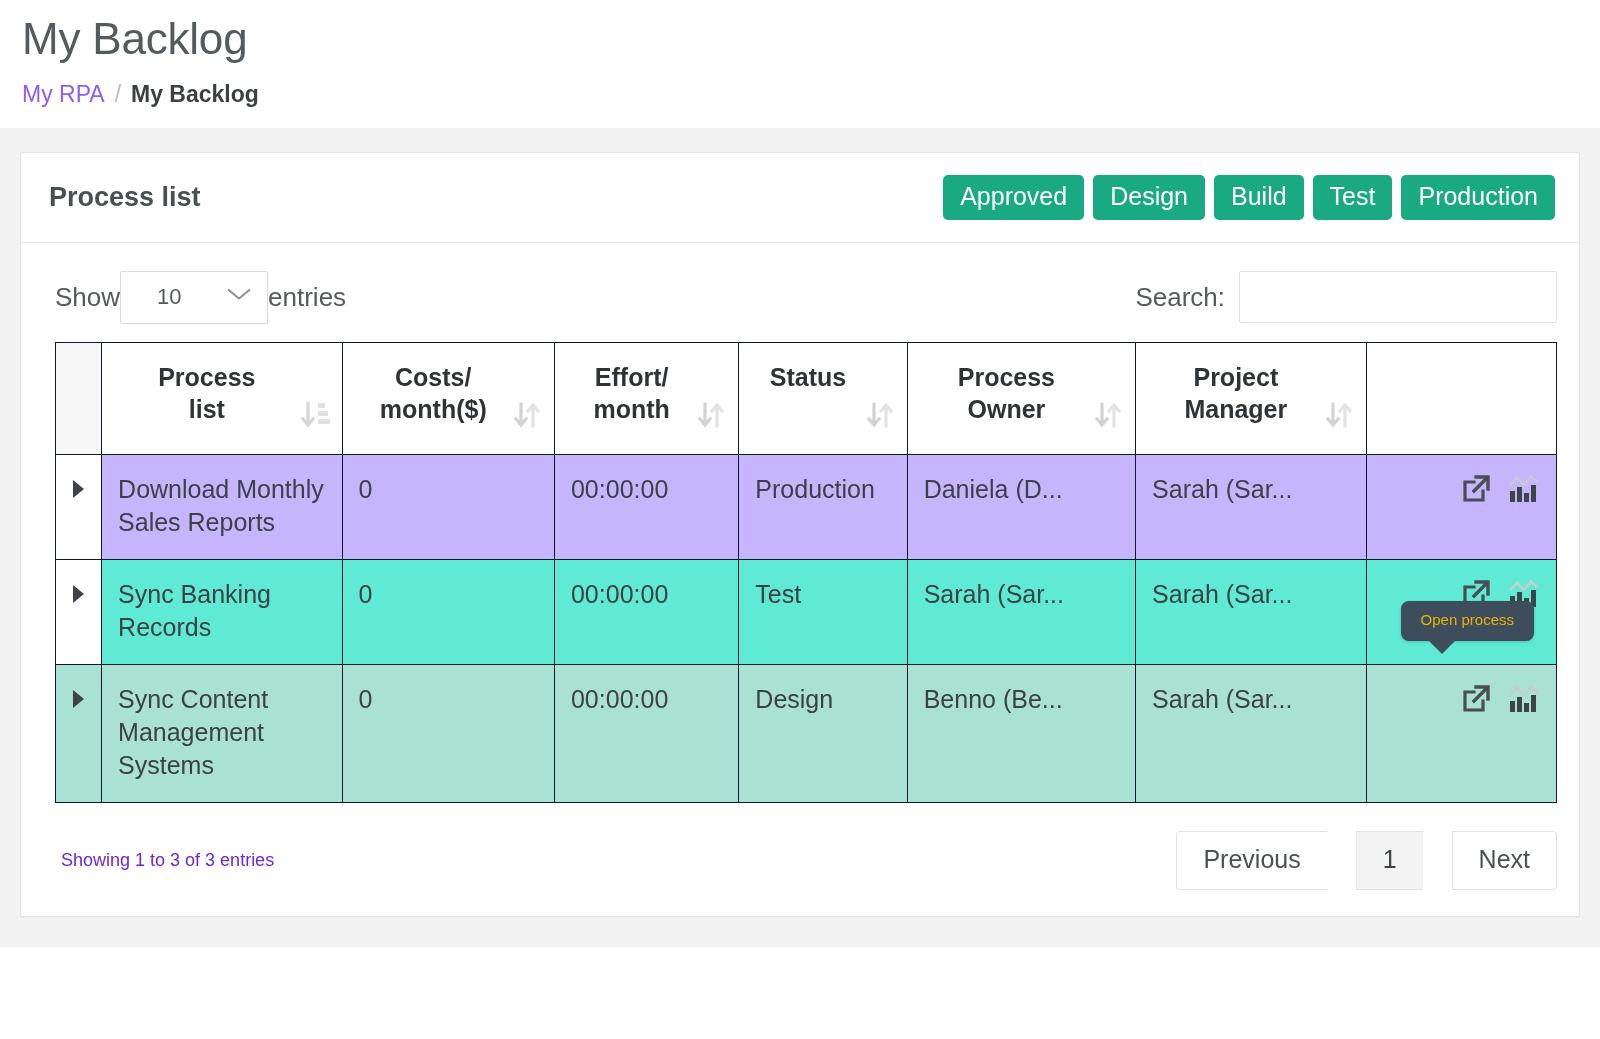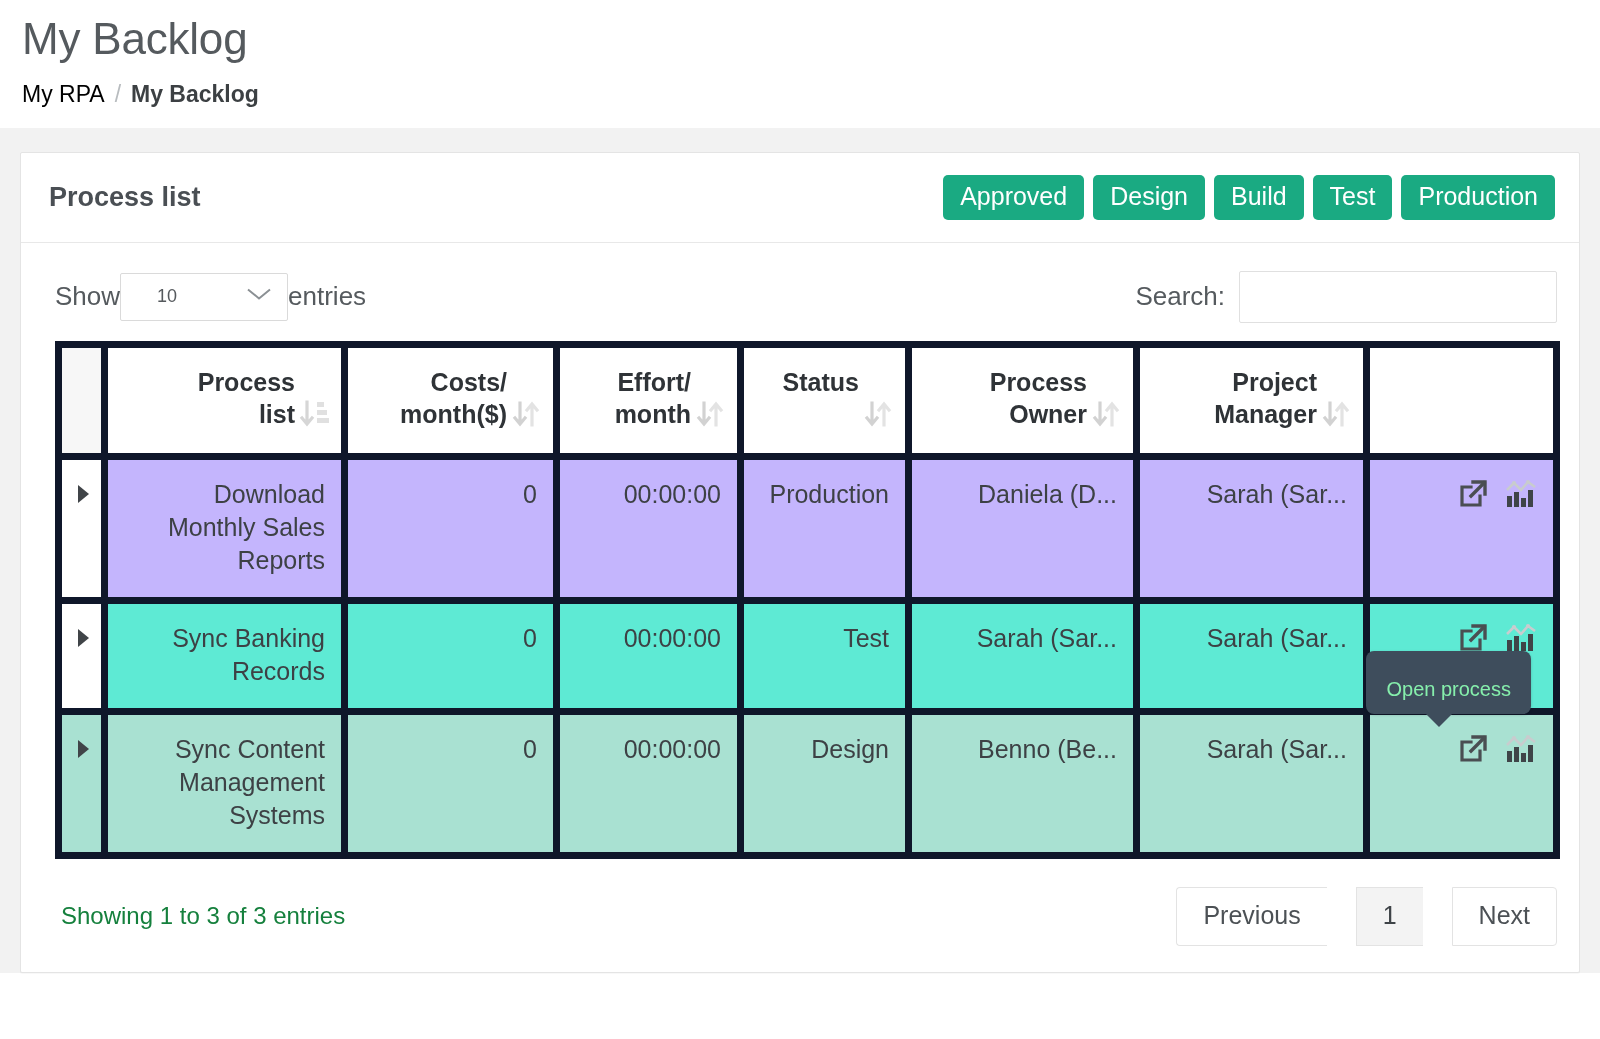--- a/index.html
+++ b/index.html
@@ -27,21 +27,21 @@
     margin: 0;
   }
   .breadcrumb {
     margin-top: 16px;
     font-size: 23px;
     color: #73797e;
     display: flex;
     align-items: baseline;
     gap: 10px;
   }
-  .breadcrumb .crumb-link { color: #000000; text-decoration: none; }
+  .breadcrumb .crumb-link { color: #8b5cf6; text-decoration: none; }
   .breadcrumb .crumb-sep { color: #b8bcbf; }
   .breadcrumb .crumb-current { color: #3c4043; font-weight: 700; }
 
   
   .content-bg {
     margin-top: 20px;
     background: #f2f2f2;
     padding: 24px 20px 0 20px;
     min-height: 819px;
   }
@@ -95,25 +95,25 @@
   .select-wrap {
     position: relative;
     display: inline-block;
   }
   .select-wrap select {
     appearance: none;
     -webkit-appearance: none;
     border: 1px solid #dadada;
     background: #ffffff;
     border-radius: 2px;
-    font-size: 18px;
+    font-size: 22px;
     font-family: "Liberation Sans", sans-serif;
     color: #55595d;
     padding: 12px 52px 14px 36px;
-    width: 168px;
+    width: 148px;
     cursor: pointer;
   }
   .select-wrap .chev {
     position: absolute;
     right: 16px;
     top: 50%;
     transform: translateY(-60%);
     pointer-events: none;
     color: #8b9094;
   }
@@ -140,24 +140,23 @@
   
   .table-scroll { padding: 0 22px 0 34px; }
   table.proc {
     width: 100%;
     border-collapse: collapse;
     table-layout: fixed;
     font-size: 25px;
     color: #3d4145;
   }
   table.proc th, table.proc td {
-    border: 7px solid #0f172a;
+    border: 1px solid #0f172a;
     vertical-align: top;
     padding: 18px 16px 20px 16px;
-    text-align: right;
   }
   table.proc thead th {
     font-weight: 700;
     color: #2f3337;
     font-size: 25px;
     line-height: 1.28;
     position: relative;
     padding-right: 46px;
     height: 112px;
     background: #ffffff;
@@ -201,24 +200,24 @@
     padding-top: 20px;
     position: relative;
   }
   .act-icons { display: inline-flex; align-items: center; gap: 16px; }
   .act-icons .ico { cursor: pointer; display: inline-flex; }
 
   
   .tooltip {
     position: absolute;
     background: #3e4d5c;
-    color: #86efac;
-    font-size: 20px;
+    color: #eab308;
+    font-size: 15px;
     border-radius: 8px;
-    padding: 25px 20px 12px 20px;
+    padding: 9px 20px 12px 20px;
     white-space: nowrap;
     right: 22px;
     top: -64px;
     z-index: 20;
     box-shadow: 0 1px 3px rgba(0,0,0,0.18);
   }
   .tooltip::after {
     content: "";
     position: absolute;
     bottom: -13px;
@@ -231,21 +230,21 @@
 
   
   .table-footer {
     display: flex;
     align-items: center;
     justify-content: space-between;
     padding: 28px 22px 26px 40px;
     font-size: 26px;
     color: #525significant;
   }
-  .info-text { font-size: 24px; color: #15803d; }
+  .info-text { font-size: 18px; color: #6d28d9; }
   .pagination { display: flex; gap: 29px; }
   .pagination .pg {
     border: 1px solid #e3e3e3;
     border-right: none;
     background: #ffffff;
     color: #4c5155;
     font-size: 25px;
     font-family: "Liberation Sans", sans-serif;
     padding: 13px 26px 15px 26px;
     cursor: pointer;

